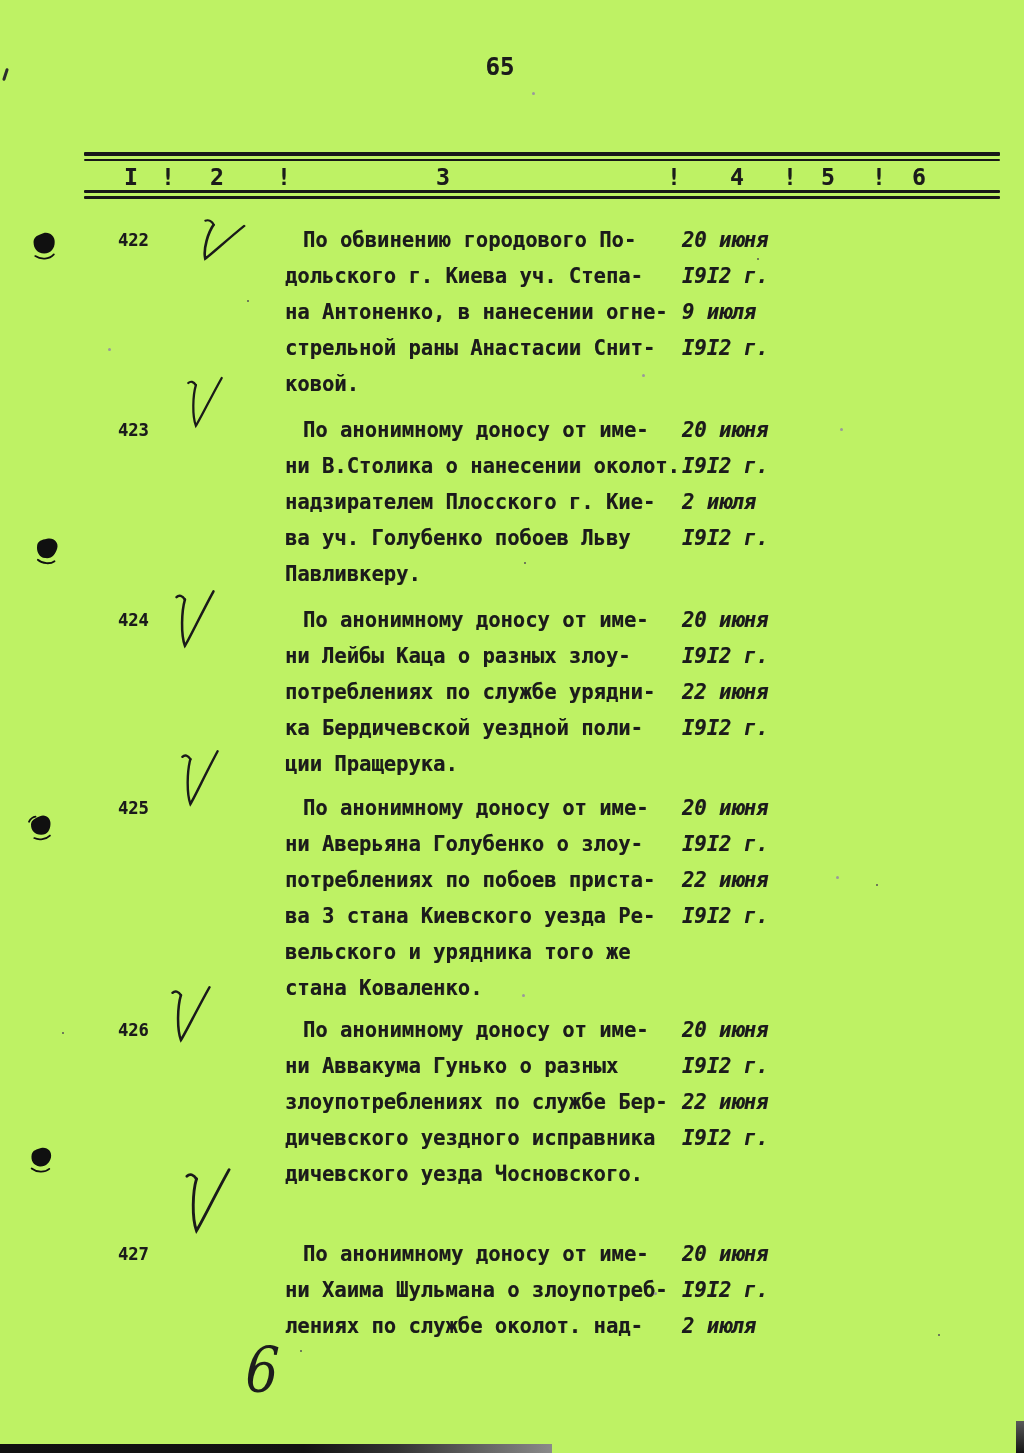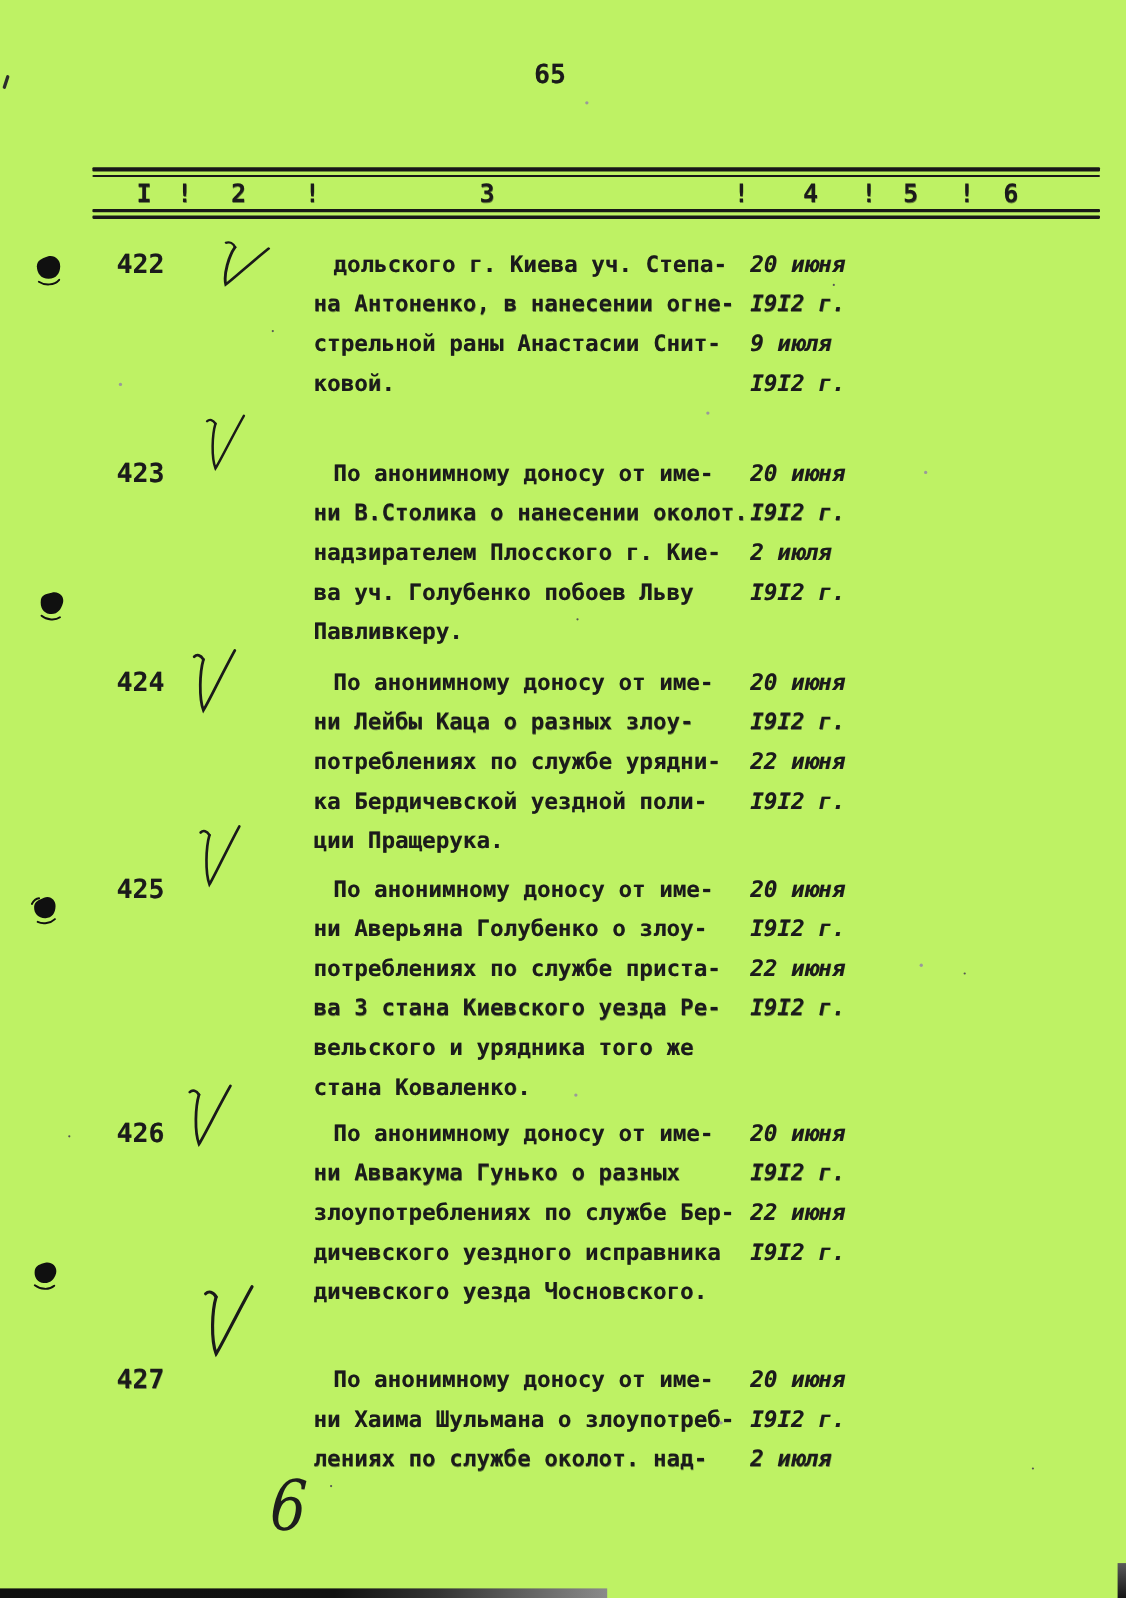--- a/index.html
+++ b/index.html
@@ -12,21 +12,21 @@
   .typ{text-shadow:0.3px 0.3px 0.5px rgba(25,25,25,0.5);}
   .page-num{left:440px;top:52px;width:120px;text-align:center;font-size:24px;line-height:30px;}
   .rule{position:absolute;background:#181818;border-radius:1px;}
   .rtop1{left:84px;top:152px;width:916px;height:4px;}
   .rtop2{left:84px;top:159px;width:916px;height:2px;}
   .rbot1{left:84px;top:190px;width:916px;height:3px;}
   .rbot2{left:84px;top:196px;width:916px;height:3px;}
   .hdr-cell{position:absolute;top:163px;font-size:23px;line-height:28px;white-space:pre;}
   .entry{position:absolute;left:0;width:1024px;}
   .e0{top:222px;} .e1{top:412px;} .e2{top:602px;} .e3{top:790px;} .e4{top:1012px;} .e5{top:1236px;}
-  .num{position:absolute;left:106px;top:0;font-size:24px;line-height:36px;}
+  .num{position:absolute;left:118px;top:0;font-size:17px;line-height:36px;}
   .desc{position:absolute;left:285px;top:0;width:400px;}
   .dates{position:absolute;left:682px;top:0;width:150px;font-style:italic;}
   .dline{height:36px;line-height:36px;font-size:20.5px;white-space:pre;}
   .desc .dline:first-child{padding-left:18px;}
   .chk{position:absolute;overflow:visible;}
   .chk path{stroke:#1a1a1a;stroke-width:3;fill:none;stroke-linecap:round;}
   .chk0{left:198px;top:-4px;width:44px;height:50px;transform:rotate(14deg);}
   .chk1{left:186px;top:-37px;width:38px;height:58px;}
   .chk2{left:174px;top:-14px;width:42px;height:66px;}
   .chk3{left:180px;top:-42px;width:40px;height:64px;}
@@ -90,20 +90,21 @@
     <path d="M6 28 C12 32 21 32 26 27" stroke="#101010" stroke-width="2" fill="none" stroke-linecap="round"></path>
   </svg>
 
   <div class="entry e0">
     <div class="num typ">422</div>
     <svg class="chk chk0" viewBox="0 0 50 80" preserveAspectRatio="none">
       <path d="M13 14 C10 9 6 8 3 11"></path>
         <path d="M13 14 C9 28 8 56 13 70 C18 62 32 32 47 4"></path>
     </svg>
     <div class="desc">
+      <div class="dline typ">По обвинению городового По-</div>
       <div class="dline typ">дольского г. Киева уч. Степа-</div>
       <div class="dline typ">на Антоненко, в нанесении огне-</div>
       <div class="dline typ">стрельной раны Анастасии Снит-</div>
       <div class="dline typ">ковой.</div>
     </div>
     <div class="dates">
       <div class="dline typ">20 июня</div>
       <div class="dline typ">I9I2 г.</div>
       <div class="dline typ">9 июля</div>
       <div class="dline typ">I9I2 г.</div>
@@ -157,21 +158,21 @@
 
   <div class="entry e3">
     <div class="num typ">425</div>
     <svg class="chk chk3" viewBox="0 0 50 80" preserveAspectRatio="none">
       <path d="M13 14 C10 9 6 8 3 11"></path>
         <path d="M13 14 C9 28 8 56 13 70 C18 62 32 32 47 4"></path>
     </svg>
     <div class="desc">
       <div class="dline typ">По анонимному доносу от име-</div>
       <div class="dline typ">ни Аверьяна Голубенко о злоу-</div>
-      <div class="dline typ">потреблениях по службе приста-</div>
+      <div class="dline typ">потреблениях по побоев приста-</div>
       <div class="dline typ">ва 3 стана Киевского уезда Ре-</div>
       <div class="dline typ">вельского и урядника того же</div>
       <div class="dline typ">стана Коваленко.</div>
     </div>
     <div class="dates">
       <div class="dline typ">20 июня</div>
       <div class="dline typ">I9I2 г.</div>
       <div class="dline typ">22 июня</div>
       <div class="dline typ">I9I2 г.</div>
       <div class="dline typ"></div>

